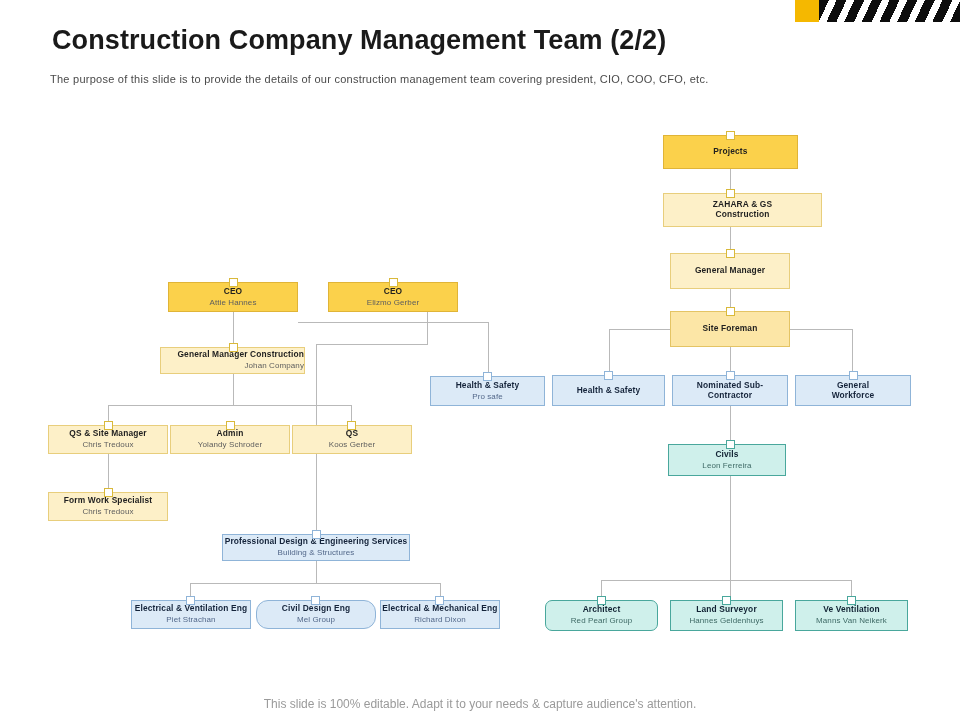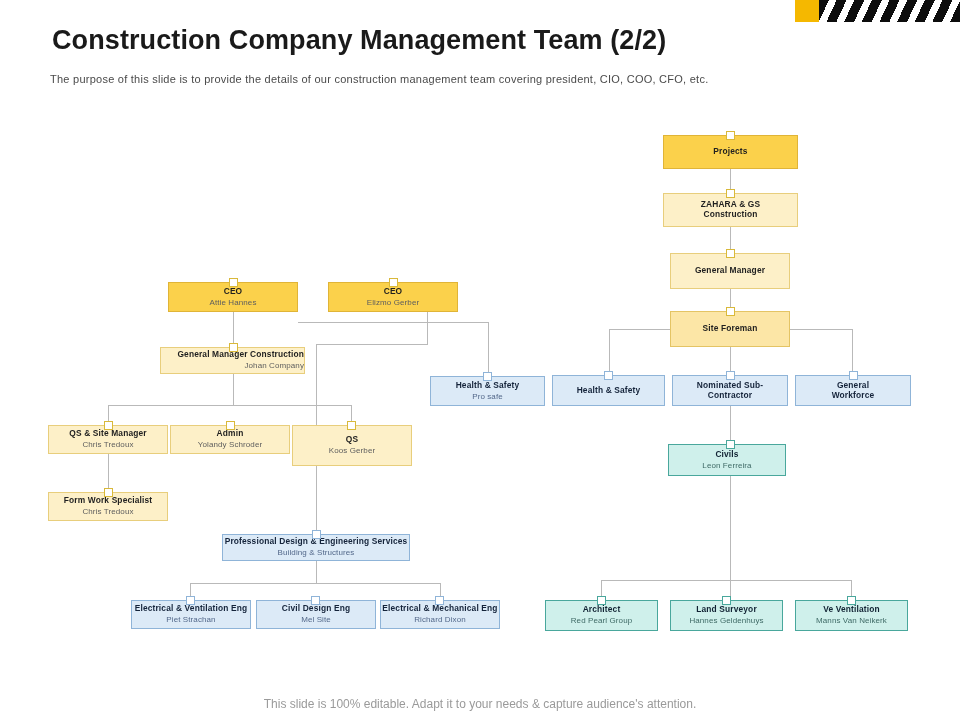--- a/index.html
+++ b/index.html
@@ -107,21 +107,21 @@
   <div class="ln v" style="left:316px;top:561px;height:22px;"></div>
   <div class="ln h" style="left:190px;top:583px;width:250px;"></div>
   <div class="ln v" style="left:190px;top:583px;height:17px;"></div>
   <div class="ln v" style="left:440px;top:583px;height:17px;"></div>
 
   <div class="node amberDark" style="left:663px;top:135px;width:135px;height:34px;">
     <span class="t">Projects</span>
   </div>
   <div class="hdl amber-h" style="left:726px;top:131px;"></div>
 
-  <div class="node amberLight" style="left:663px;top:193px;width:135px;height:34px;">
+  <div class="node amberLight" style="left:663px;top:193px;width:159px;height:34px;">
     <span class="t">ZAHARA &amp; GS</span>
     <span class="t">Construction</span>
   </div>
   <div class="hdl amber-h" style="left:726px;top:189px;"></div>
 
   <div class="node amberLight" style="left:670px;top:253px;width:120px;height:36px;">
     <span class="t">General Manager</span>
   </div>
   <div class="hdl amber-h" style="left:726px;top:249px;"></div>
 
@@ -146,21 +146,21 @@
     <span class="t">Workforce</span>
   </div>
   <div class="hdl blue-h" style="left:849px;top:371px;"></div>
 
   <div class="node teal" style="left:668px;top:444px;width:118px;height:32px;">
     <span class="t">Civils</span>
     <span class="s">Leon Ferreira</span>
   </div>
   <div class="hdl teal-h" style="left:726px;top:440px;"></div>
 
-  <div class="node teal" style="left:545px;top:600px;width:113px;height:31px;">
+  <div class="node teal" style="left:545px;top:600px;width:113px;height:31px;border-radius:7px;">
     <span class="t">Architect</span>
     <span class="s">Red Pearl Group</span>
   </div>
   <div class="hdl teal-h" style="left:597px;top:596px;"></div>
 
   <div class="node teal" style="left:670px;top:600px;width:113px;height:31px;">
     <span class="t">Land Surveyor</span>
     <span class="s">Hannes Geldenhuys</span>
   </div>
   <div class="hdl teal-h" style="left:722px;top:596px;"></div>
@@ -194,21 +194,21 @@
     <span class="s">Chris Tredoux</span>
   </div>
   <div class="hdl amber-h" style="left:104px;top:421px;"></div>
 
   <div class="node amberLight" style="left:170px;top:425px;width:120px;height:29px;">
     <span class="t">Admin</span>
     <span class="s">Yolandy Schroder</span>
   </div>
   <div class="hdl amber-h" style="left:226px;top:421px;"></div>
 
-  <div class="node amberLight" style="left:292px;top:425px;width:120px;height:41px;">
+  <div class="node amberLight" style="left:292px;top:425px;width:120px;height:29px;">
     <span class="t">QS</span>
     <span class="s">Koos Gerber</span>
   </div>
   <div class="hdl amber-h" style="left:347px;top:421px;"></div>
 
   <div class="node amberLight" style="left:48px;top:492px;width:120px;height:29px;">
     <span class="t">Form Work Specialist</span>
     <span class="s">Chris Tredoux</span>
   </div>
   <div class="hdl amber-h" style="left:104px;top:488px;"></div>
@@ -224,23 +224,23 @@
     <span class="s">Building &amp; Structures</span>
   </div>
   <div class="hdl blue-h" style="left:312px;top:530px;"></div>
 
   <div class="node blue" style="left:131px;top:600px;width:120px;height:29px;">
     <span class="t">Electrical &amp; Ventilation Eng</span>
     <span class="s">Piet Strachan</span>
   </div>
   <div class="hdl blue-h" style="left:186px;top:596px;"></div>
 
-  <div class="node blue" style="left:256px;top:600px;width:120px;height:29px;">
+  <div class="node blue" style="left:256px;top:600px;width:120px;height:29px;border-radius:12px;">
     <span class="t">Civil Design Eng</span>
-    <span class="s">Mel Site</span>
+    <span class="s">Mel Group</span>
   </div>
   <div class="hdl blue-h" style="left:311px;top:596px;"></div>
 
   <div class="node blue" style="left:380px;top:600px;width:120px;height:29px;">
     <span class="t">Electrical &amp; Mechanical Eng</span>
     <span class="s">Richard Dixon</span>
   </div>
   <div class="hdl blue-h" style="left:435px;top:596px;"></div>
 
 </div>

